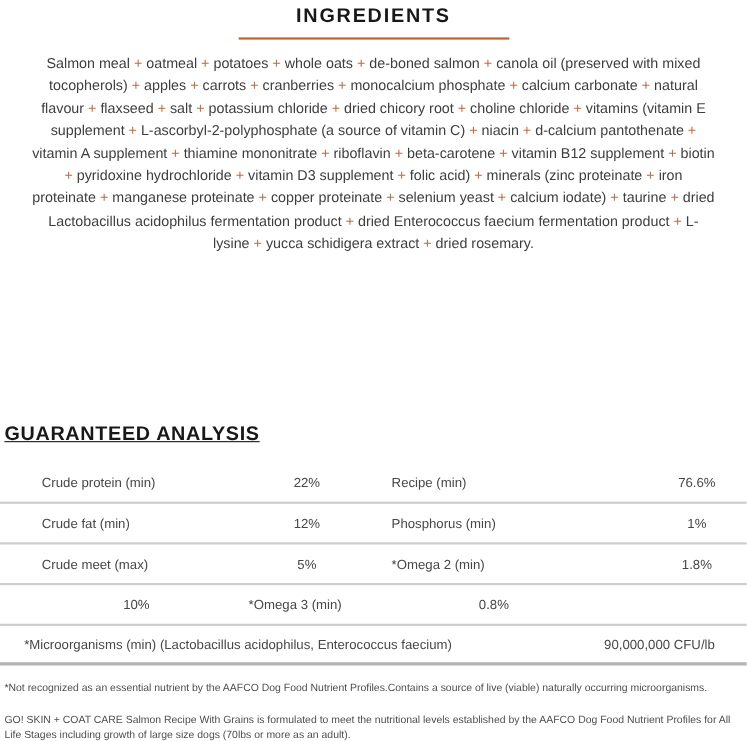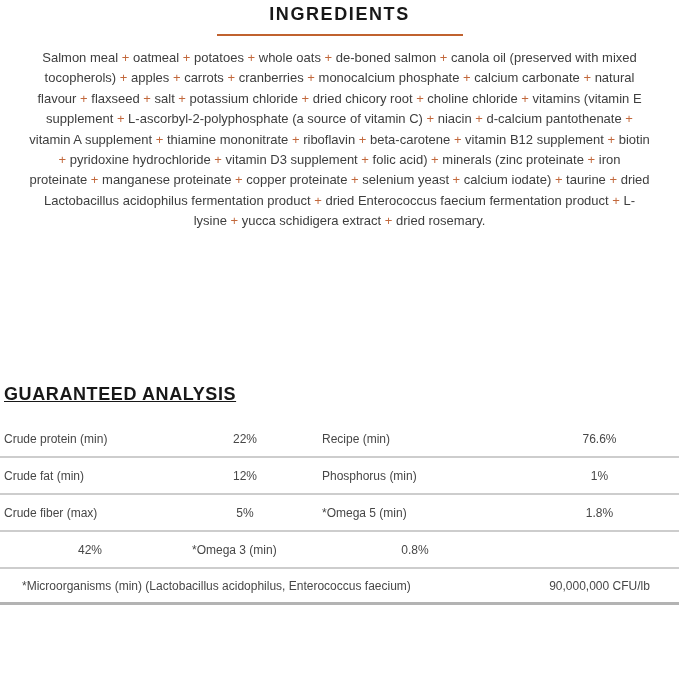--- a/index.html
+++ b/index.html
@@ -42,21 +42,21 @@
   .ga-block{position:absolute;top:384px;left:0;width:679px;}
   .ga-title{
     margin:0 0 0 4px;font-size:18px;line-height:21px;font-weight:bold;
     letter-spacing:0.6px;color:var(--heading);text-decoration:underline;
   }
   .ga-table{margin-top:16px;width:679px;}
   .ga-row{
     display:grid;grid-template-columns:180px 130px 210px 159px;
     height:37px;align-items:center;
     border-bottom:2px solid var(--row-divider);
-    font-size:12px;color:var(--table-text);
+    font-size:12px;color:var(--table-text);padding-left:34px;
   }
   .ga-row .l1{padding-left:4px;}
   .ga-row .l2{padding-left:12px;}
   .ga-row .v{text-align:center;}
   .ga-row-wide{
     display:grid;grid-template-columns:520px 159px;
     height:36px;align-items:center;
     border-bottom:3px solid var(--final-divider);
     font-size:12px;color:var(--table-text);
   }
@@ -95,34 +95,36 @@
       </div>
 
       <div class="ga-row">
         <div class="l1">Crude fat (min)</div>
         <div class="v">12%</div>
         <div class="l2">Phosphorus (min)</div>
         <div class="v">1%</div>
       </div>
 
       <div class="ga-row">
-        <div class="l1">Crude fiber (max)</div>
+        <div class="l1">Crude meet (max)</div>
         <div class="v">5%</div>
-        <div class="l2">*Omega 5 (min)</div>
+        <div class="l2">*Omega 2 (min)</div>
         <div class="v">1.8%</div>
       </div>
 
       <div class="ga-row">
-        <div class="v">42%</div>
+        <div class="v">10%</div>
         <div class="l2">*Omega 3 (min)</div>
         <div class="v">0.8%</div>
       </div>
 
       <div class="ga-row-wide">
         <div class="l1">*Microorganisms (min) (Lactobacillus acidophilus, Enterococcus faecium)</div>
         <div class="v">90,000,000 CFU/lb</div>
       </div>
 
     </div>
 
+    <p class="footnote">*Not recognized as an essential nutrient by the AAFCO Dog Food Nutrient Profiles.Contains a source of live (viable) naturally occurring microorganisms.</p>
+    <p class="aafco">GO! SKIN + COAT CARE Salmon Recipe With Grains is formulated to meet the nutritional levels established by the AAFCO Dog Food Nutrient Profiles for All Life Stages including growth of large size dogs (70lbs or more as an adult).</p>
   </div>
 
 </div>
 
 </body></html>

